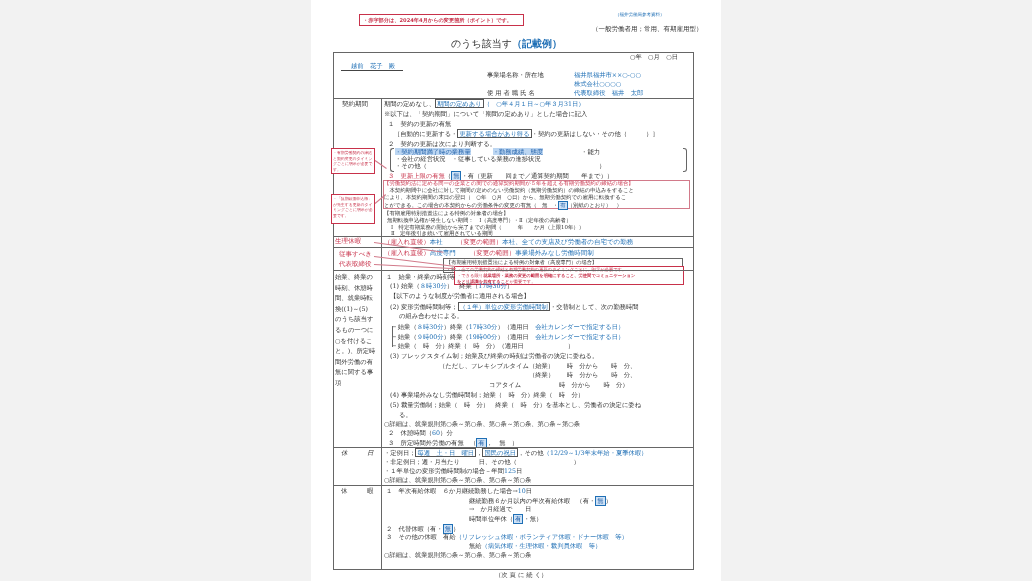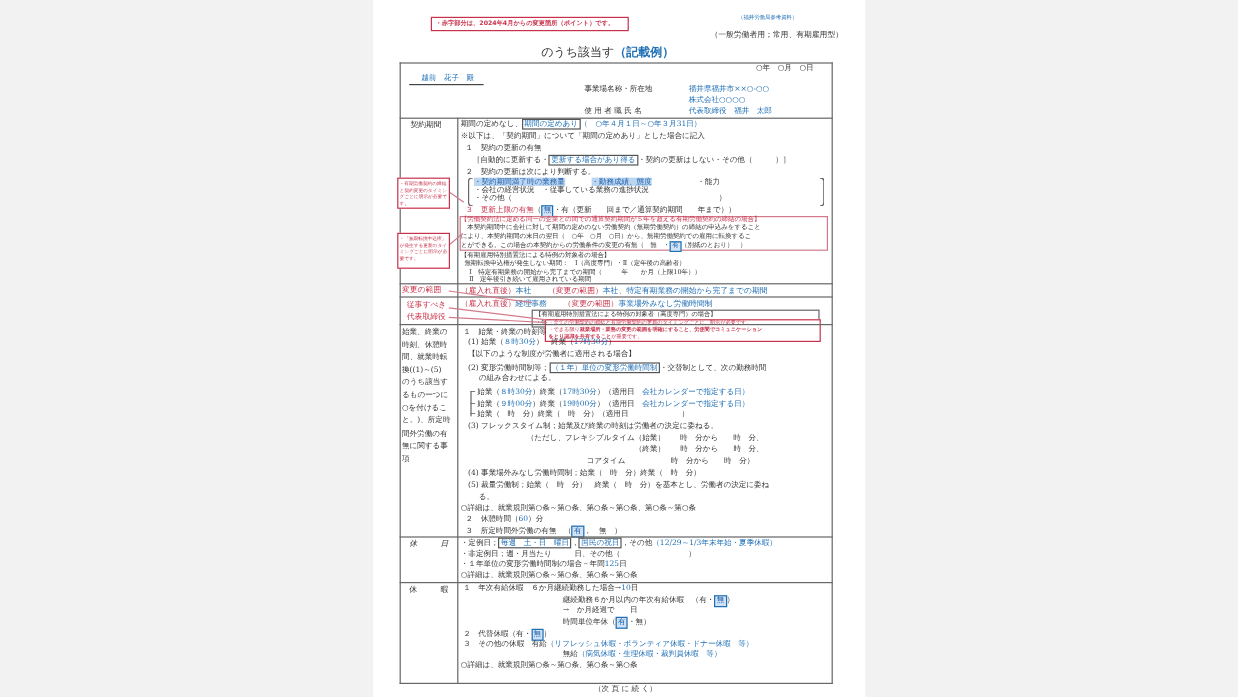--- a/index.html
+++ b/index.html
@@ -65,27 +65,27 @@
   <div class="abs" style="left:73px;top:187px;font-size:5.4px;line-height:7px;">　本契約期間中に会社に対して期間の定めのない労働契約（無期労働契約）の締結の申込みをすること</div>
   <div class="abs" style="left:73px;top:194px;font-size:5.4px;line-height:7px;">により、本契約期間の末日の翌日（　○年　○月　○日）から、無期労働契約での雇用に転換するこ</div>
   <div class="abs" style="left:73px;top:201px;font-size:5.4px;line-height:7px;"><span>とができる。この場合の本契約からの労働条件の変更の有無（　無　・</span><span class="sq">有</span><span>（別紙のとおり）　）</span></div>
 
   <div class="abs" style="left:73px;top:210px;font-size:5.4px;line-height:7px;">【有期雇用特別措置法による特例の対象者の場合】</div>
   <div class="abs" style="left:76px;top:217px;font-size:5.4px;line-height:7px;">無期転換申込権が発生しない期間：　Ⅰ（高度専門）・Ⅱ（定年後の高齢者）</div>
   <div class="abs" style="left:80px;top:224px;font-size:5.4px;line-height:7px;">Ⅰ　特定有期業務の開始から完了までの期間（　　　年　　か月（上限10年））</div>
   <div class="abs" style="left:80px;top:230px;font-size:5.4px;line-height:7px;">Ⅱ　定年後引き続いて雇用されている期間</div>
 
   <div class="hline" style="left:22px;top:236px;width:361px;"></div>
-  <div class="abs lbl red" style="left:24px;top:236px;">変更の範囲</div>
-  <div class="abs t" style="left:73px;top:238px;font-size:6.5px;"><span class="red">（雇入れ直後）</span><span class="blue">本社</span><span class="red" style="margin-left:14px;">（変更の範囲）</span><span class="blue">本社、特定有期業務の開始から完了までの期間</span></div>
+  <div class="abs lbl red" style="left:24px;top:236px;">生理休暇</div>
+  <div class="abs t" style="left:73px;top:238px;font-size:6.5px;"><span class="red">（雇入れ直後）</span><span class="blue">本社</span><span class="red" style="margin-left:14px;">（変更の範囲）</span><span class="blue">本社、全ての支店及び労働者の自宅での勤務</span></div>
 
   <div class="hline" style="left:22px;top:247px;width:361px;"></div>
   <div class="abs lbl red" style="left:28px;top:249px;">従事すべき</div>
   <div class="abs lbl red" style="left:28px;top:259px;">代表取締役</div>
-  <div class="abs t" style="left:73px;top:249px;font-size:6.5px;"><span class="red">（雇入れ直後）</span><span class="blue">経理事務</span><span class="red" style="margin-left:14px;">（変更の範囲）</span><span class="blue">事業場外みなし労働時間制</span></div>
+  <div class="abs t" style="left:73px;top:249px;font-size:6.5px;"><span class="red">（雇入れ直後）</span><span class="blue">高度専門</span><span class="red" style="margin-left:14px;">（変更の範囲）</span><span class="blue">事業場外みなし労働時間制</span></div>
   <div class="abs" style="left:132px;top:258px;width:240px;height:15px;border:1px solid #666;font-size:5.2px;line-height:7px;padding-left:2px;"><span>【有期雇用特別措置法による特例の対象者（高度専門）の場合】</span><br><span>・特定有</span></div>
 
   <div class="abs redbox" style="left:143px;top:266px;width:230px;height:19px;font-size:4.3px;line-height:6px;padding-left:2px;">
     <div>・全ての労働契約の締結と有期労働契約の更新のタイミングごとに、明示が必要です。</div>
     <div><span>・できる限り</span><span style="font-weight:bold;">就業場所・業務の変更の範囲を明確にすること、労使間でコミュニケーション</span></div>
     <div><span style="font-weight:bold;">をとり認識を共有すること</span><span>が重要です。</span></div>
   </div>
 
   <div class="pinkline" style="left:63px;top:242px;width:70px;transform:rotate(8deg);transform-origin:left;"></div>
   <div class="pinkline" style="left:63px;top:256px;width:82px;transform:rotate(7deg);transform-origin:left;"></div>

